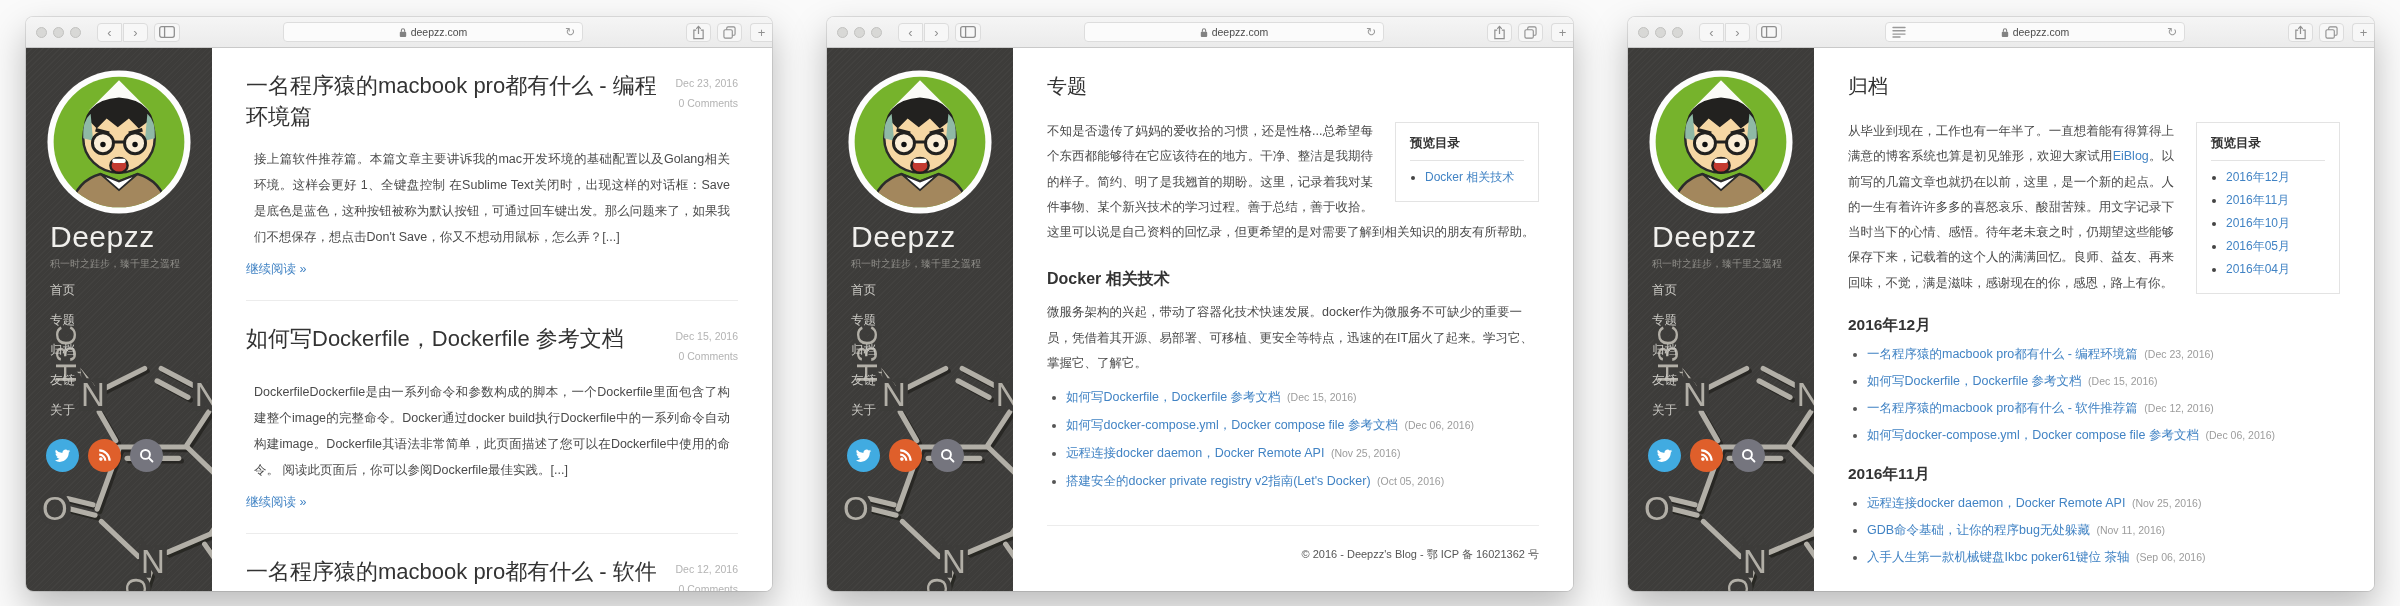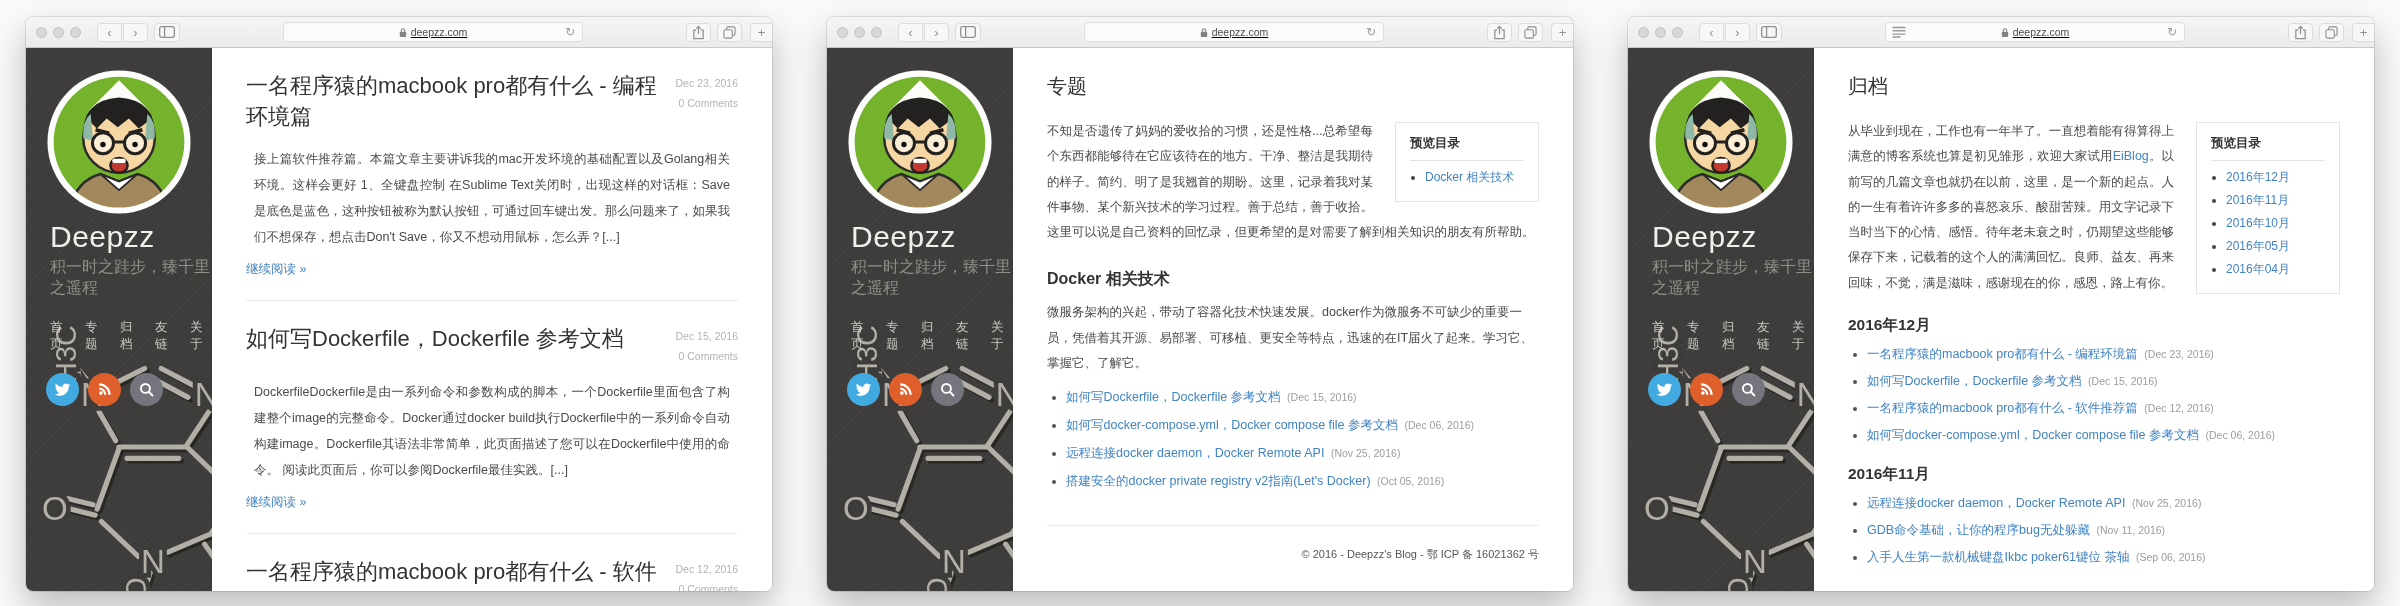--- a/index.html
+++ b/index.html
@@ -25,21 +25,21 @@
   .dots { display:flex; gap:6px; margin-right:10px; }
   .dot { width:11px; height:11px; border-radius:50%; background:#d8d8d6; border:1px solid #c2c2c0; }
   .tbtn {
     height:19px; min-width:25px; border:1px solid #dcdcdc; border-radius:4px;
     background:#f7f7f7; color:#8f8f8f; font-size:13px; line-height:1;
     display:flex; align-items:center; justify-content:center; padding:0 4px;
   }
   .navpair { display:flex; gap:1px; }
   .navpair .tbtn:first-child { border-radius:4px 0 0 4px; }
   .navpair .tbtn:last-child  { border-radius:0 4px 4px 0; }
-  .tb-center { flex:1; display:flex; justify-content:center;text-decoration:underline; }
+  .tb-center { flex:1; display:flex; justify-content:center; }
   .urlfield {
     width:300px; height:20px; background:#fbfbfb; border:1px solid #ddd; border-radius:4px;
     display:flex; align-items:center; justify-content:center; gap:4px;
     font-size:10.5px; color:#4c4c4c; position:relative;
   }
   .reload { position:absolute; right:7px; color:#9a9a9a; font-size:12px; }
   .reader { position:absolute; left:6px; width:14px; height:12px; color:#9a9a9a; }
   .tb-right { display:flex; align-items:center; gap:6px; padding-right:0; }
   .plusbtn { border-radius:4px 0 0 4px; min-width:22px; margin-left:2px; border-right:none; }
   .icn { display:block; }
@@ -48,22 +48,22 @@
   .content { flex:1; display:flex; min-height:0; }
   .sidebar {
     width:186px; flex-shrink:0; background:#3d3c3a; position:relative; overflow:hidden;
   }
   .sidebar::before {
     content:""; position:absolute; inset:0;
     background:repeating-linear-gradient(135deg, rgba(255,255,255,.028) 0 1px, transparent 1px 4px);
   }
   .avatar { width:148px; height:148px; display:block; margin:20px auto 4px; position:relative; z-index:2; }
   .stitle { font-size:30px; font-weight:400; color:#f0efec; margin:2px 0 3px 24px; letter-spacing:.5px; position:relative; z-index:2; }
-  .stag { font-size:16px; color:#8f8e89; margin-left:24px; position:relative; z-index:2; }
-  .snav { display:flex; flex-direction:row; gap:13px; margin:20px 0 0 24px; position:relative; z-index:2; }
+  .stag { font-size:10px; color:#8f8e89; margin-left:24px; position:relative; z-index:2; }
+  .snav { display:flex; flex-direction:column; gap:13px; margin:11px 0 0 24px; position:relative; z-index:2; }
   .snav a { font-size:12.5px; color:#c9c8c3; text-decoration:none; }
   .socials { display:flex; gap:9px; margin:20px 0 0 20px; position:relative; z-index:3; }
   .soc { width:33px; height:33px; border-radius:50%; display:flex; align-items:center; justify-content:center; }
   .soc svg { width:17px; height:17px; }
   .soc-tw { background:#41abe1; }
   .soc-rss { background:#df5f2b; }
   .soc-sr { background:#75757e; }
   .molecule { position:absolute; left:-26px; bottom:-42px; width:248px; z-index:1; }
 
   main { flex:1; padding:0 34px; overflow:hidden; background:#fff; }

